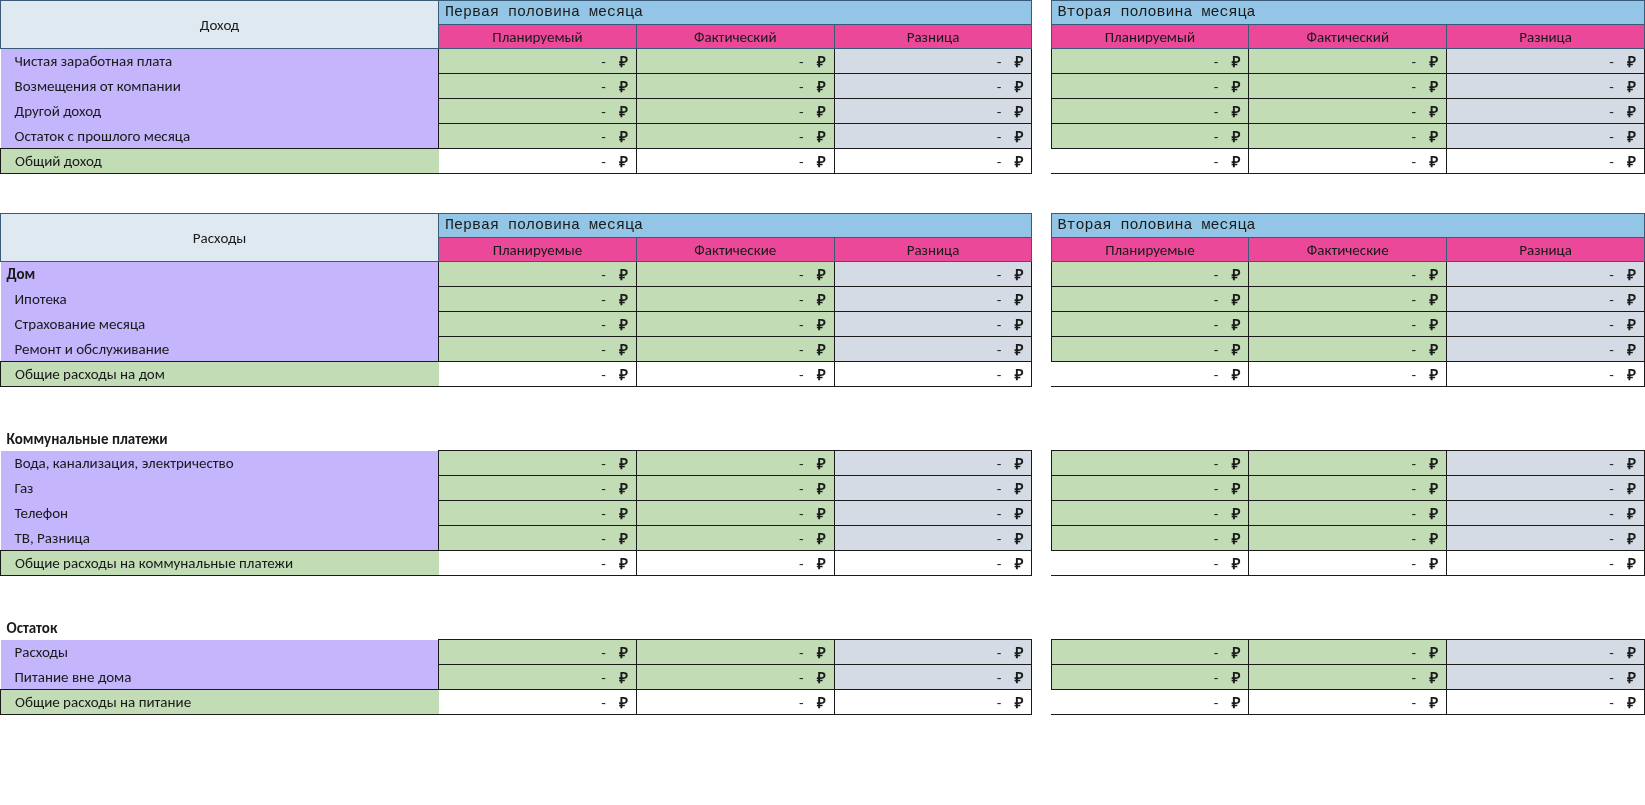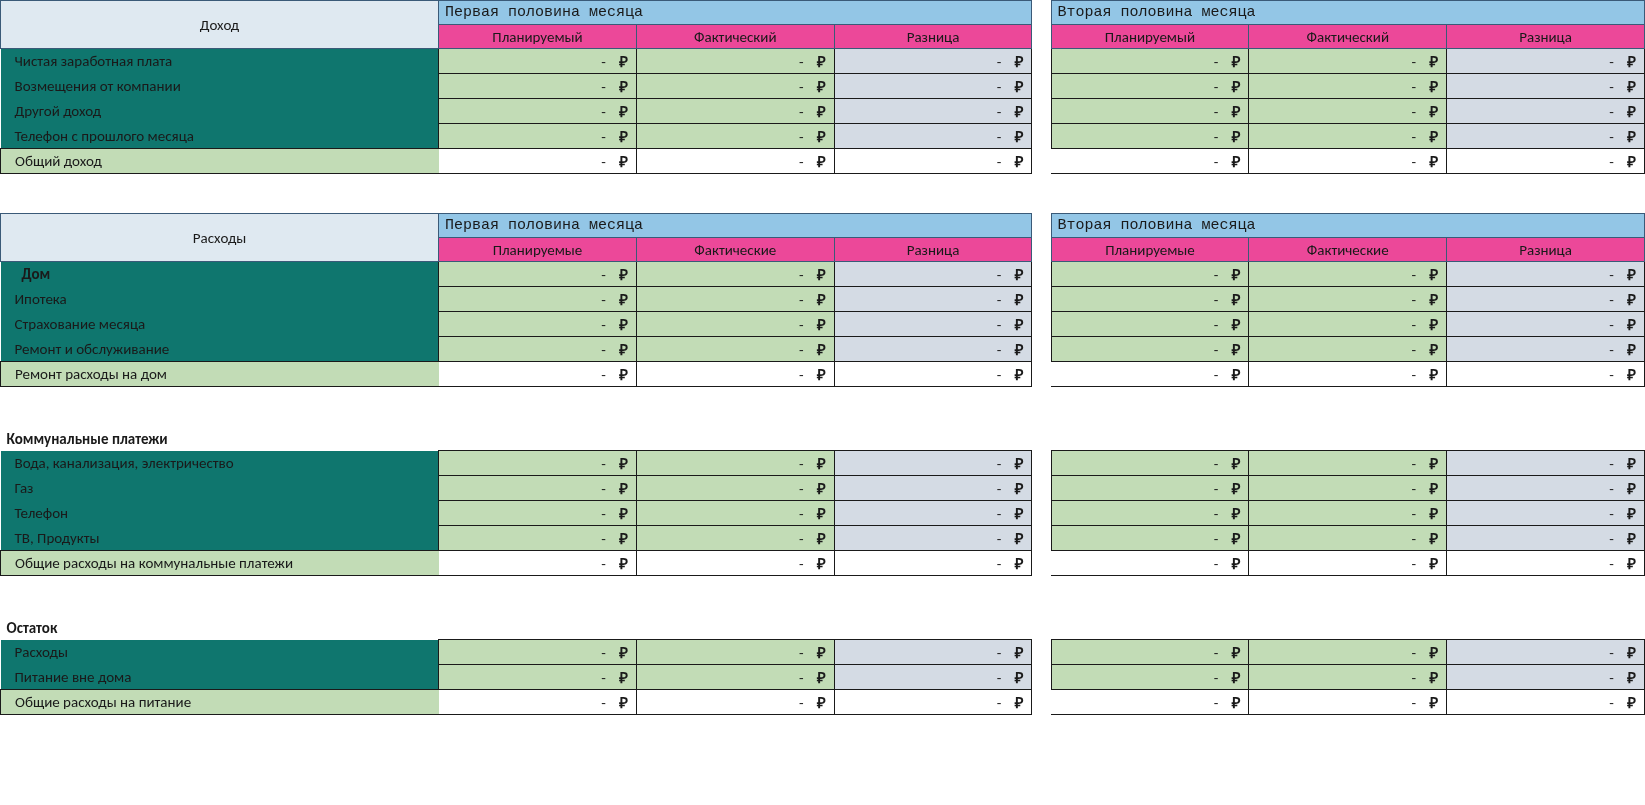--- a/index.html
+++ b/index.html
@@ -36,26 +36,26 @@
     background: #ec4899;
     text-align: center;
     border: 1px solid #3a5a78;
   }
   .lbl-hdr {
     background: #dfe9f1;
     text-align: center;
     border: 1px solid #3a5a78;
   }
   .row-label {
-    background: #0f766e;
+    background: #c4b5fd;
     padding-left: 14px;
   }
   .row-label.bold {
     font-weight: bold;
-    padding-left: 21px;
+    padding-left: 6px;
   }
   .row-label.cat {
     font-weight: bold;
     padding-left: 6px;
     background:#fff;
     margin-top:33px;
   }
   .cell-green {
     background: #c2dcb6;
     border: 1px solid #1a1a1a;
@@ -149,21 +149,21 @@
         <td class="row-label">Другой доход</td>
         <td class="cell-green"><span class="money"><span class="dash">-</span> ₽</span></td>
         <td class="cell-green"><span class="money"><span class="dash">-</span> ₽</span></td>
         <td class="cell-grey"><span class="money"><span class="dash">-</span> ₽</span></td>
         <td class="gap"></td>
         <td class="cell-green"><span class="money"><span class="dash">-</span> ₽</span></td>
         <td class="cell-green"><span class="money"><span class="dash">-</span> ₽</span></td>
         <td class="cell-grey"><span class="money"><span class="dash">-</span> ₽</span></td>
       </tr>
       <tr>
-        <td class="row-label">Телефон с прошлого месяца</td>
+        <td class="row-label">Остаток с прошлого месяца</td>
         <td class="cell-green"><span class="money"><span class="dash">-</span> ₽</span></td>
         <td class="cell-green"><span class="money"><span class="dash">-</span> ₽</span></td>
         <td class="cell-grey"><span class="money"><span class="dash">-</span> ₽</span></td>
         <td class="gap"></td>
         <td class="cell-green"><span class="money"><span class="dash">-</span> ₽</span></td>
         <td class="cell-green"><span class="money"><span class="dash">-</span> ₽</span></td>
         <td class="cell-grey"><span class="money"><span class="dash">-</span> ₽</span></td>
       </tr>
       <tr class="total-row">
         <td class="row-label">Общий доход</td>
@@ -230,21 +230,21 @@
         <td class="row-label">Ремонт и обслуживание</td>
         <td class="cell-green"><span class="money"><span class="dash">-</span> ₽</span></td>
         <td class="cell-green"><span class="money"><span class="dash">-</span> ₽</span></td>
         <td class="cell-grey"><span class="money"><span class="dash">-</span> ₽</span></td>
         <td class="gap"></td>
         <td class="cell-green"><span class="money"><span class="dash">-</span> ₽</span></td>
         <td class="cell-green"><span class="money"><span class="dash">-</span> ₽</span></td>
         <td class="cell-grey"><span class="money"><span class="dash">-</span> ₽</span></td>
       </tr>
       <tr class="total-row">
-        <td class="row-label">Ремонт расходы на дом</td>
+        <td class="row-label">Общие расходы на дом</td>
         <td class="tot-val"><span class="money"><span class="dash">-</span> ₽</span></td>
         <td class="tot-val"><span class="money"><span class="dash">-</span> ₽</span></td>
         <td class="tot-val"><span class="money"><span class="dash">-</span> ₽</span></td>
         <td class="gap"></td>
         <td class="tot-val"><span class="money"><span class="dash">-</span> ₽</span></td>
         <td class="tot-val"><span class="money"><span class="dash">-</span> ₽</span></td>
         <td class="tot-val"><span class="money"><span class="dash">-</span> ₽</span></td>
       </tr>
       <tr class="spacer-row">
         <td colspan="8"></td>
@@ -282,21 +282,21 @@
         <td class="row-label">Телефон</td>
         <td class="cell-green"><span class="money"><span class="dash">-</span> ₽</span></td>
         <td class="cell-green"><span class="money"><span class="dash">-</span> ₽</span></td>
         <td class="cell-grey"><span class="money"><span class="dash">-</span> ₽</span></td>
         <td class="gap"></td>
         <td class="cell-green"><span class="money"><span class="dash">-</span> ₽</span></td>
         <td class="cell-green"><span class="money"><span class="dash">-</span> ₽</span></td>
         <td class="cell-grey"><span class="money"><span class="dash">-</span> ₽</span></td>
       </tr>
       <tr>
-        <td class="row-label">ТВ, Продукты</td>
+        <td class="row-label">ТВ, Разница</td>
         <td class="cell-green"><span class="money"><span class="dash">-</span> ₽</span></td>
         <td class="cell-green"><span class="money"><span class="dash">-</span> ₽</span></td>
         <td class="cell-grey"><span class="money"><span class="dash">-</span> ₽</span></td>
         <td class="gap"></td>
         <td class="cell-green"><span class="money"><span class="dash">-</span> ₽</span></td>
         <td class="cell-green"><span class="money"><span class="dash">-</span> ₽</span></td>
         <td class="cell-grey"><span class="money"><span class="dash">-</span> ₽</span></td>
       </tr>
       <tr class="total-row">
         <td class="row-label">Общие расходы на коммунальные платежи</td>

